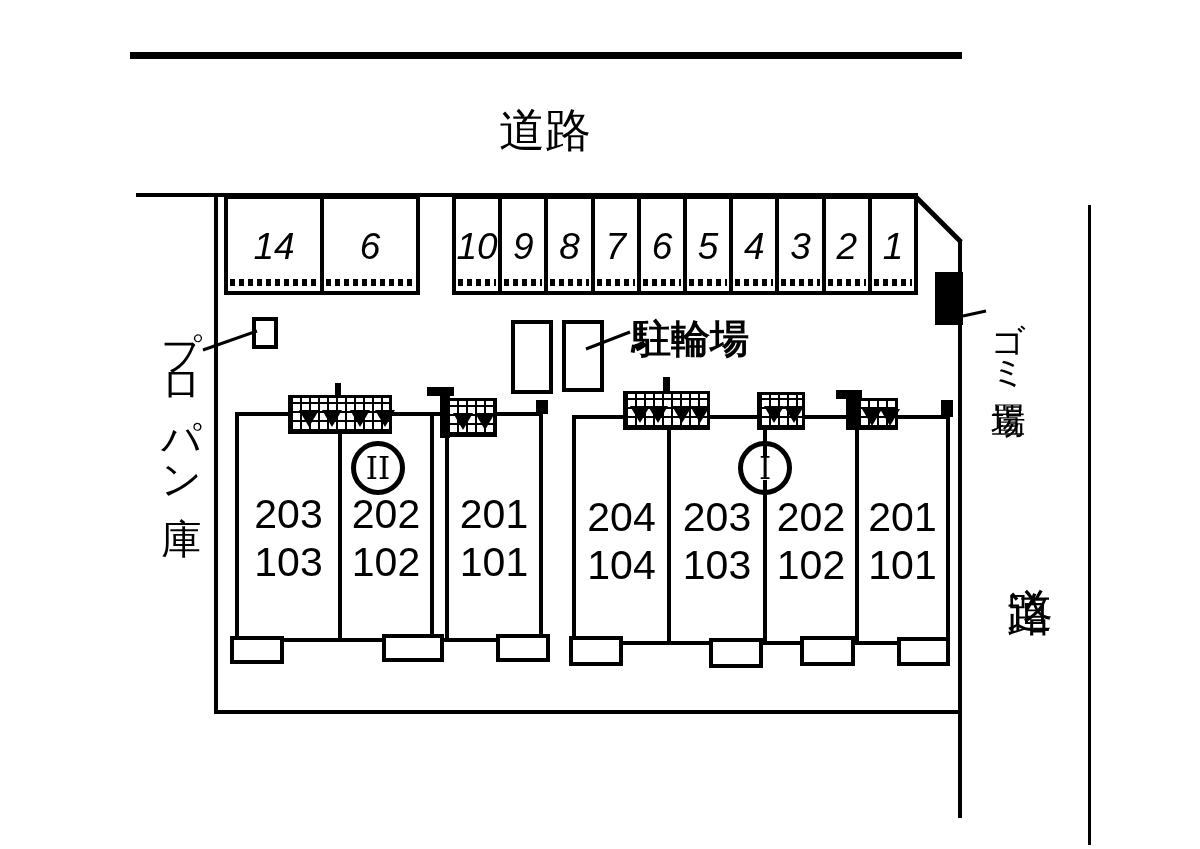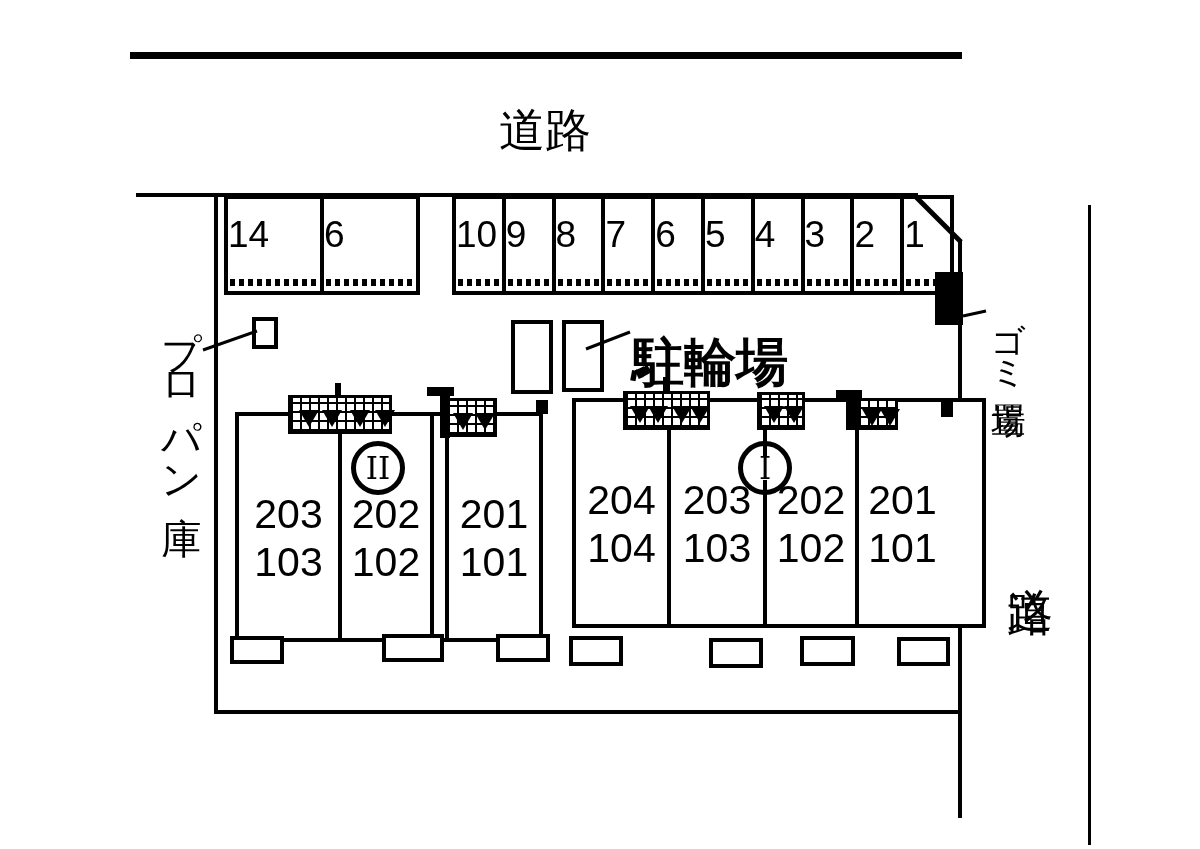--- a/index.html
+++ b/index.html
@@ -5,22 +5,22 @@
   html,body{margin:0;padding:0;background:#fff;}
   #canvas{
     position:relative;width:1200px;height:849px;background:#fff;overflow:hidden;
     font-family:"Liberation Sans","DejaVu Sans",sans-serif;color:#000;
   }
   .abs{position:absolute;}
   .ln{position:absolute;background:#000;}
   .blackrect{position:absolute;background:#000;}
   
   .pgroup{position:absolute;display:flex;border:4px solid #000;background:#fff;box-sizing:border-box;}
-  .pcell{position:relative;flex:1;border-left:4px solid #000;
-         padding-top:17px;font-size:37px;line-height:1;box-sizing:border-box;}
+  .pcell{position:relative;flex:1;border-left:4px solid #000;text-align:center;
+         padding-top:29px;font-size:37px;line-height:1;box-sizing:border-box;font-style:italic;}
   .pcell:first-child{border-left:none;}
   .wheelstop{position:absolute;left:2px;right:2px;bottom:5px;height:7px;
     background:repeating-linear-gradient(90deg,#000 0 5px,transparent 5px 9px);}
   
   .building{position:absolute;border:4px solid #000;background:#fff;box-sizing:border-box;}
   .bwall{position:absolute;top:0;bottom:0;width:4px;background:#000;}
   .unit{position:absolute;top:74px;text-align:center;font-size:41px;line-height:48px;}
   
   .balcony{position:absolute;border:3px solid #000;background-color:#fff;box-sizing:border-box;
     background-image:repeating-linear-gradient(0deg,#000 0 2px,transparent 2px 9px),
@@ -53,39 +53,39 @@
   <div class="ln" style="left:958px;top:241px;width:4px;height:577px;"></div>
 
   <div class="ln" style="left:1088px;top:205px;width:3px;height:640px;"></div>
   <div class="vtext" style="left:1000px;top:552px;font-size:46px;letter-spacing:4px;">道路</div>
 
   <div class="pgroup" style="left:224px;top:195px;width:196px;height:100px;">
     <div class="pcell"><span>14</span><div class="wheelstop"></div></div>
     <div class="pcell"><span>6</span><div class="wheelstop"></div></div>
   </div>
 
-  <div class="pgroup" style="left:452px;top:195px;width:502px;height:100px;">
+  <div class="pgroup" style="left:452px;top:195px;width:466px;height:100px;">
     <div class="pcell"><span>10</span><div class="wheelstop"></div></div>
     <div class="pcell"><span>9</span><div class="wheelstop"></div></div>
     <div class="pcell"><span>8</span><div class="wheelstop"></div></div>
     <div class="pcell"><span>7</span><div class="wheelstop"></div></div>
     <div class="pcell"><span>6</span><div class="wheelstop"></div></div>
     <div class="pcell"><span>5</span><div class="wheelstop"></div></div>
     <div class="pcell"><span>4</span><div class="wheelstop"></div></div>
     <div class="pcell"><span>3</span><div class="wheelstop"></div></div>
     <div class="pcell"><span>2</span><div class="wheelstop"></div></div>
     <div class="pcell"><span>1</span><div class="wheelstop"></div></div>
   </div>
 
   <div class="vtext" style="left:155px;top:300px;font-size:40px;letter-spacing:1px;">プロパン庫</div>
   <div class="abs" style="left:252px;top:317px;width:18px;height:24px;border:4px solid #000;background:#fff;"></div>
 
   <div class="abs" style="left:511px;top:320px;width:42px;height:74px;border:4px solid #000;background:#fff;box-sizing:border-box;"></div>
   <div class="abs" style="left:562px;top:320px;width:42px;height:72px;border:4px solid #000;background:#fff;box-sizing:border-box;"></div>
-  <div class="label" style="left:632px;top:312px;font-size:52px;font-weight:bold;margin-top:16px;">駐輪場</div>
+  <div class="label" style="left:632px;top:312px;font-size:39px;font-weight:bold;">駐輪場</div>
 
   <div class="blackrect" style="left:935px;top:272px;width:28px;height:53px;"></div>
   <div class="vtext" style="left:986px;top:298px;font-size:34px;letter-spacing:1px;">ゴミ置場</div>
 
   <div class="building" style="left:235px;top:412px;width:308px;height:230px;">
     <div class="bwall" style="left:99px;"></div>
     <div class="bwall" style="left:191px;"></div>
     <div class="bwall" style="left:206px;"></div>
     <div class="unit" style="left:0;width:99px;">
         <div>203</div>
@@ -94,21 +94,21 @@
     <div class="unit" style="left:103px;width:88px;">
         <div>202</div>
         <div>102</div>
       </div>
     <div class="unit" style="left:210px;width:90px;">
         <div>201</div>
         <div>101</div>
       </div>
   </div>
 
-  <div class="building" style="left:572px;top:398px;width:414px;height:230px;">
+  <div class="building" style="left:572px;top:415px;width:378px;height:230px;">
     <div class="bwall" style="left:91px;"></div>
     <div class="bwall" style="left:187px;"></div>
     <div class="bwall" style="left:279px;"></div>
     <div class="unit" style="left:0;width:91px;">
         <div>204</div>
         <div>104</div>
       </div>
     <div class="unit" style="left:95px;width:92px;">
         <div>203</div>
         <div>103</div>

